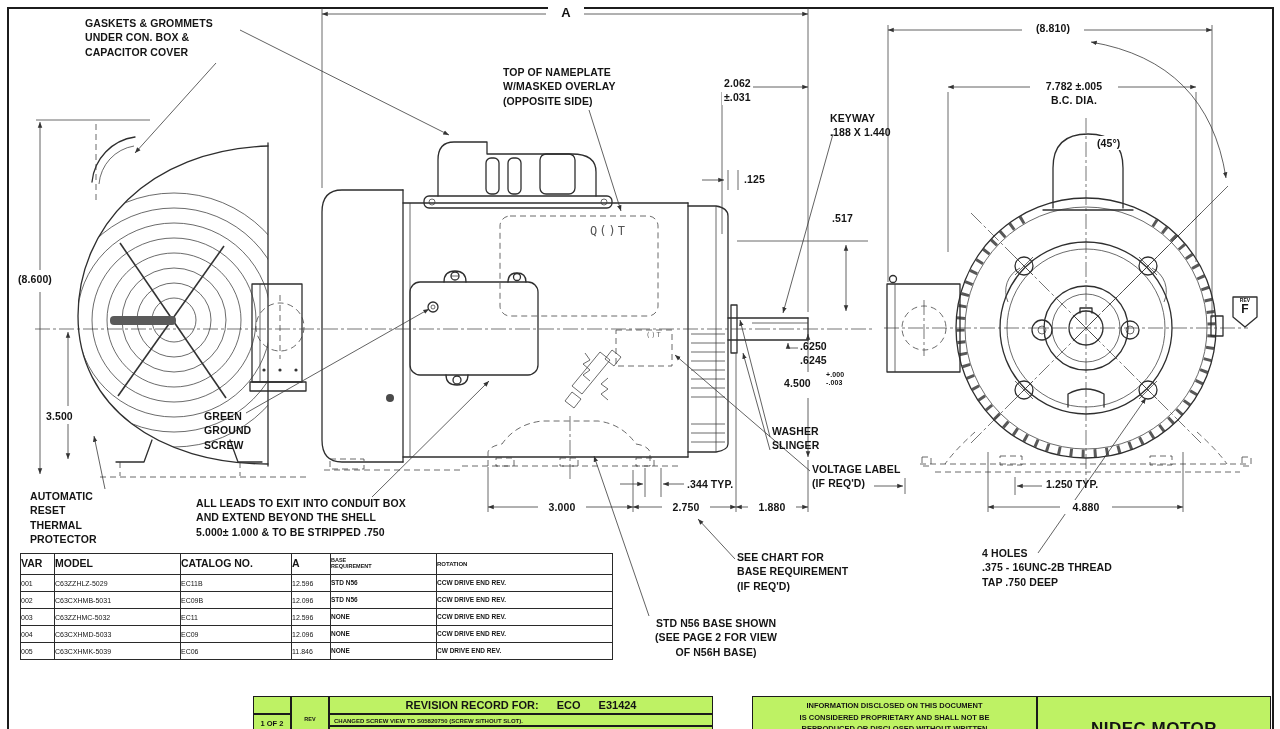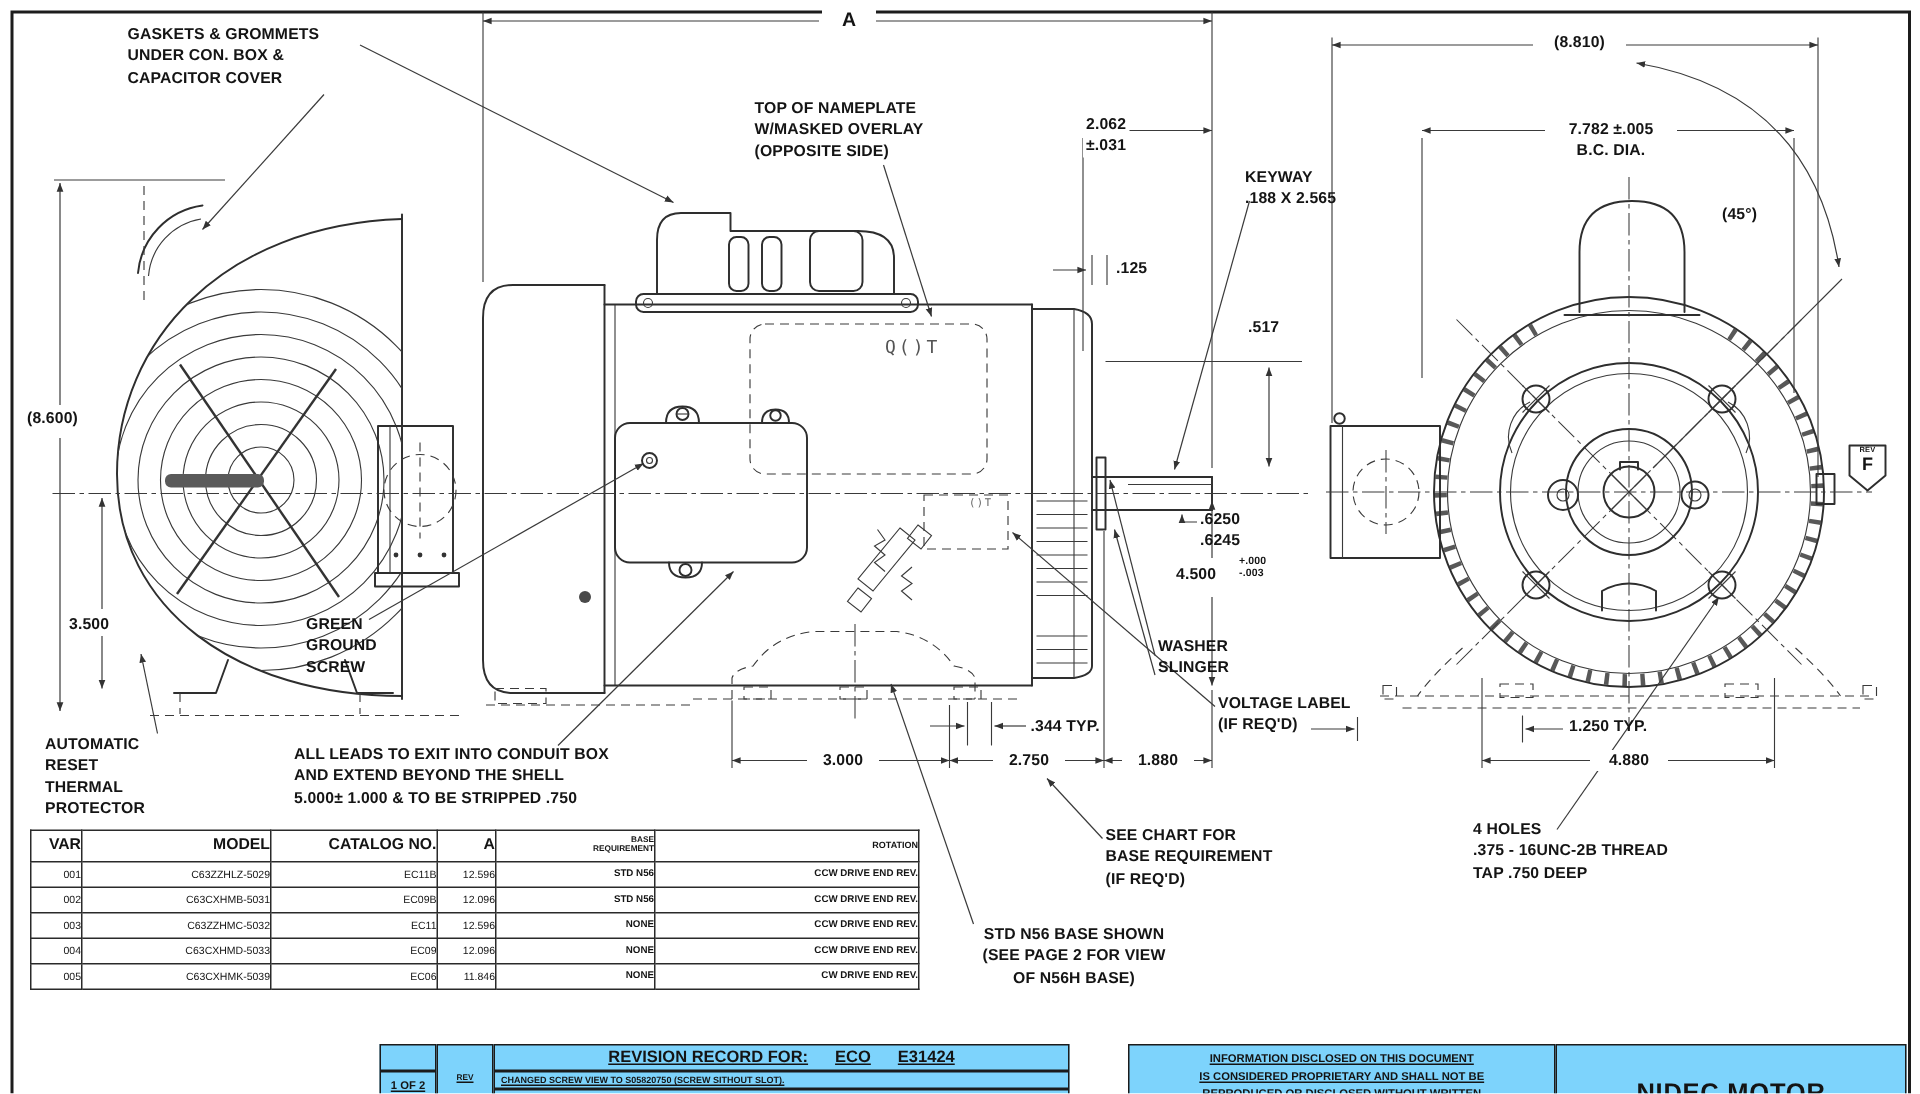--- a/index.html
+++ b/index.html
@@ -15,30 +15,30 @@
   .ribarc{fill:none;stroke:#2e2e2e;stroke-width:8;stroke-dasharray:3 9;opacity:.8}
   .lbl{position:absolute;z-index:2;font:700 10.5px/1.36 "Liberation Sans",sans-serif;
        letter-spacing:.1px;white-space:pre-line;color:#141414;}
   .wbg{background:#fff;padding:0 2px;}
   .ctr{text-align:center;}
   .sm{font-size:7px;line-height:1.15;}
   .cert{font:400 12px/1 "DejaVu Sans Mono",monospace;color:#555;letter-spacing:2px;}
   .certsm{font:400 7px/1 "DejaVu Sans Mono",monospace;color:#666;letter-spacing:1px;}
   
   #spec{position:absolute;left:20px;top:553px;z-index:2;border-collapse:collapse;table-layout:fixed;}
-  #spec td,#spec th{border:1.4px solid #2a2a2a;text-align:right;vertical-align:middle;
+  #spec td,#spec th{border:1.4px solid #2a2a2a;text-align:left;vertical-align:middle;
         padding:0;overflow:hidden;white-space:pre-line;color:#141414;}
   #spec th{font:700 10.5px/1.05 "Liberation Sans",sans-serif;height:20px;}
   #spec th.h6{font-size:5.5px;} #spec th.h7{font-size:6px;}
   #spec td{font:400 7px/1 "Liberation Sans",sans-serif;height:16px;}
   #spec td.b{font-weight:700;font-size:6.5px;}
   
   #tblock{position:absolute;left:253px;top:696px;width:1020px;height:64px;z-index:2;}
-  .tb{position:absolute;border:1.5px solid #1b1b1b;background:#7dd3fc;box-sizing:border-box;
-      color:#141414;white-space:pre-line;text-decoration:underline;}
+  .tb{position:absolute;border:1.5px solid #1b1b1b;background:#bef264;box-sizing:border-box;
+      color:#141414;white-space:pre-line;}
   .tb .tiny{font:700 5.5px/1.1 "Liberation Sans",sans-serif;text-align:center;display:block;padding-top:1px;}
 </style>
 </head>
 <body>
 
 <div id="page">
   <div id="border"></div>
 
   <svg width="1280" height="729" viewBox="0 0 1280 729">
     <defs>
@@ -301,22 +301,22 @@
   <div class="lbl" style="left:503px;top:65px;">TOP OF NAMEPLATE
 W/MASKED OVERLAY
 (OPPOSITE SIDE)</div>
   <div class="lbl ctr" style="left:548px;top:4px;width:36px;font-size:13px;background:#fff;">A</div>
   <div class="lbl wbg ctr" style="left:1022px;top:21px;width:58px;">(8.810)</div>
   <div class="lbl wbg" style="left:722px;top:76px;">2.062
 ±.031</div>
   <div class="lbl wbg ctr" style="left:1030px;top:79px;width:84px;">7.782 ±.005
 B.C. DIA.</div>
   <div class="lbl" style="left:830px;top:111px;">KEYWAY
-.188 X 2.565</div>
-  <div class="lbl wbg" style="left:1146px;top:136px;">(45°)</div>
+.188 X 1.440</div>
+  <div class="lbl wbg" style="left:1095px;top:136px;">(45°)</div>
   <div class="lbl wbg" style="left:742px;top:172px;">.125</div>
   <div class="lbl" style="left:832px;top:211px;">.517</div>
   <div class="lbl wbg" style="left:16px;top:272px;">(8.600)</div>
   <div class="lbl" style="left:800px;top:339px;">.6250
 .6245</div>
   <div class="lbl wbg" style="left:782px;top:376px;">4.500</div>
   <div class="lbl sm" style="left:826px;top:371px;">+.000
 -.003</div>
   <div class="lbl wbg" style="left:44px;top:409px;">3.500</div>
   <div class="lbl" style="left:204px;top:409px;">GREEN

